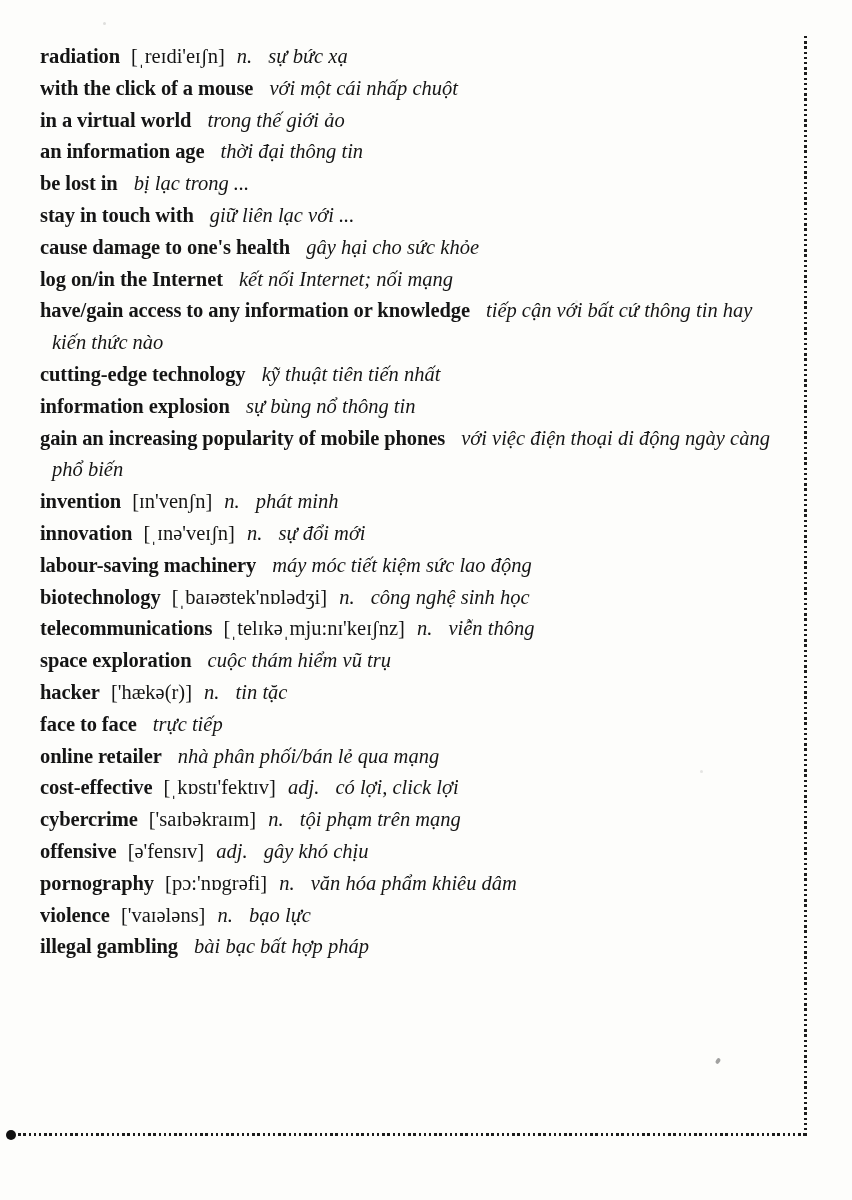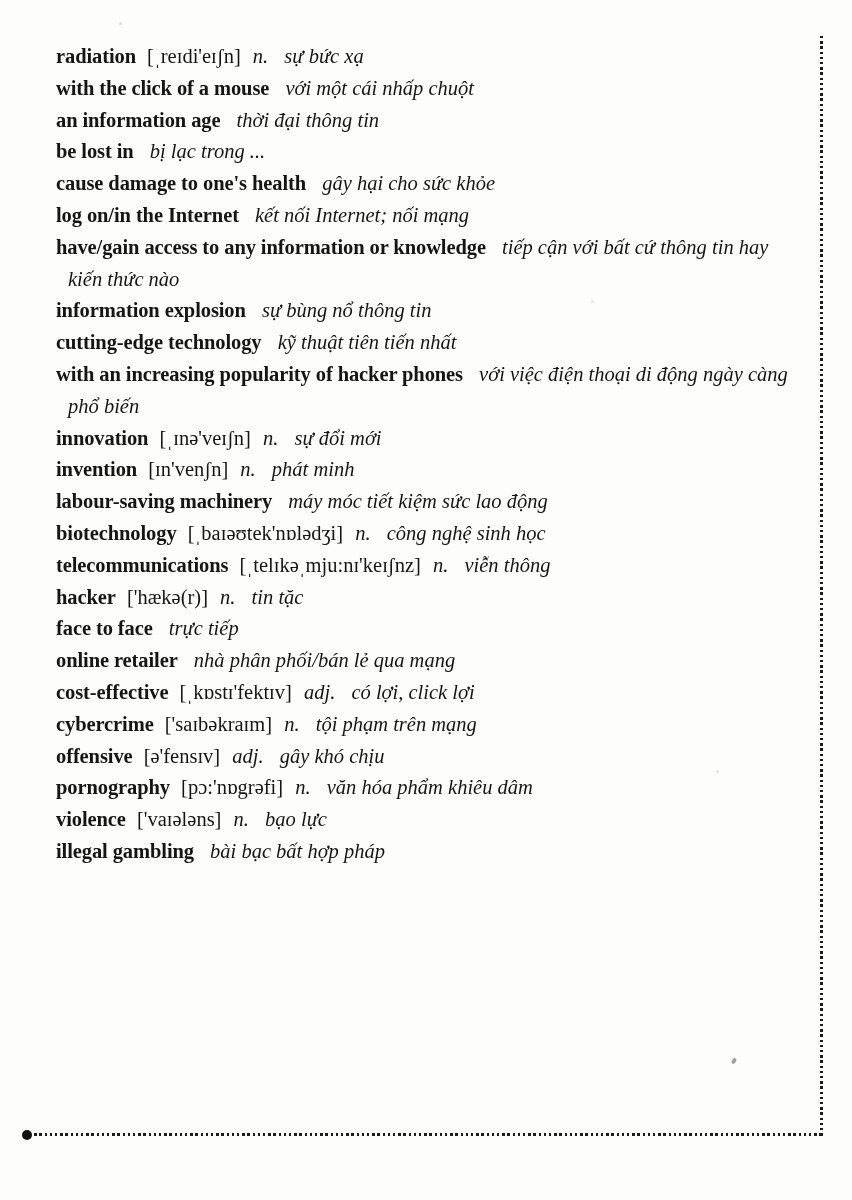--- a/index.html
+++ b/index.html
@@ -11,21 +11,20 @@
     height: 1200px;
     background: #fdfdfb;
     position: relative;
     overflow: hidden;
     font-family: "Liberation Serif", "DejaVu Serif", serif;
     color: #151515;
   }
   .page {
     position: absolute;
     inset: 0;
-    margin-left: 16px;
   }
   
   .vocab-list {
     position: absolute;
     left: 40px;
     top: 41px;
     width: 742px;
     font-size: 20.5px;
     line-height: 31.8px;
   }
@@ -102,35 +101,47 @@
       <span class="vi">sự bức xạ</span>
     </div>
 
     <div class="entry">
       <span class="en">with the click of a mouse</span>
       
       
       <span class="vi">với một cái nhấp chuột</span>
     </div>
 
+    <div class="entry">
+      <span class="en">in a virtual world</span>
+      
+      
+      <span class="vi">trong thế giới ảo</span>
+    </div>
 
     <div class="entry">
       <span class="en">an information age</span>
       
       
       <span class="vi">thời đại thông tin</span>
     </div>
 
     <div class="entry">
       <span class="en">be lost in</span>
       
       
       <span class="vi">bị lạc trong ...</span>
     </div>
 
+    <div class="entry">
+      <span class="en">stay in touch with</span>
+      
+      
+      <span class="vi">giữ liên lạc với ...</span>
+    </div>
 
     <div class="entry">
       <span class="en">cause damage to one's health</span>
       
       
       <span class="vi">gây hại cho sức khỏe</span>
     </div>
 
     <div class="entry">
       <span class="en">log on/in the Internet</span>
@@ -140,76 +151,82 @@
     </div>
 
     <div class="entry">
       <span class="en">have/gain access to any information or knowledge</span>
       
       
       <span class="vi">tiếp cận với bất cứ thông tin hay kiến thức nào</span>
     </div>
 
     <div class="entry">
+      <span class="en">cutting-edge technology</span>
+      
+      
+      <span class="vi">kỹ thuật tiên tiến nhất</span>
+    </div>
+
+    <div class="entry">
       <span class="en">information explosion</span>
       
       
       <span class="vi">sự bùng nổ thông tin</span>
     </div>
 
-    <div class="entry">
-      <span class="en">cutting-edge technology</span>
-      
-      
-      <span class="vi">kỹ thuật tiên tiến nhất</span>
-    </div>
-
-
-    <div class="entry">
-      <span class="en">with an increasing popularity of hacker phones</span>
+
+    <div class="entry">
+      <span class="en">gain an increasing popularity of mobile phones</span>
       
       
       <span class="vi">với việc điện thoại di động ngày càng phổ biến</span>
+    </div>
+
+    <div class="entry">
+      <span class="en">invention</span>
+      <span class="ipa">[ɪn'venʃn]</span>
+      <span class="pos">n.</span>
+      <span class="vi">phát minh</span>
     </div>
 
     <div class="entry">
       <span class="en">innovation</span>
       <span class="ipa">[ˌɪnə'veɪʃn]</span>
       <span class="pos">n.</span>
       <span class="vi">sự đổi mới</span>
     </div>
 
     <div class="entry">
-      <span class="en">invention</span>
-      <span class="ipa">[ɪn'venʃn]</span>
-      <span class="pos">n.</span>
-      <span class="vi">phát minh</span>
-    </div>
-
-    <div class="entry">
       <span class="en">labour-saving machinery</span>
       
       
       <span class="vi">máy móc tiết kiệm sức lao động</span>
     </div>
 
     <div class="entry">
       <span class="en">biotechnology</span>
       <span class="ipa">[ˌbaɪəʊtek'nɒlədʒi]</span>
       <span class="pos">n.</span>
       <span class="vi">công nghệ sinh học</span>
     </div>
 
     <div class="entry">
       <span class="en">telecommunications</span>
       <span class="ipa">[ˌtelɪkəˌmju:nɪ'keɪʃnz]</span>
       <span class="pos">n.</span>
       <span class="vi">viễn thông</span>
     </div>
 
+    <div class="entry">
+      <span class="en">space exploration</span>
+      
+      
+      <span class="vi">cuộc thám hiểm vũ trụ</span>
+    </div>
 
     <div class="entry">
       <span class="en">hacker</span>
       <span class="ipa">['hækə(r)]</span>
       <span class="pos">n.</span>
       <span class="vi">tin tặc</span>
     </div>
 
 
     <div class="entry">

